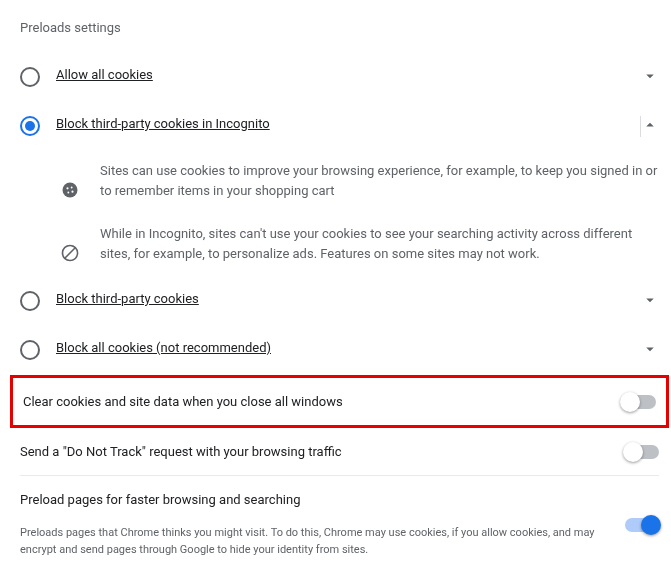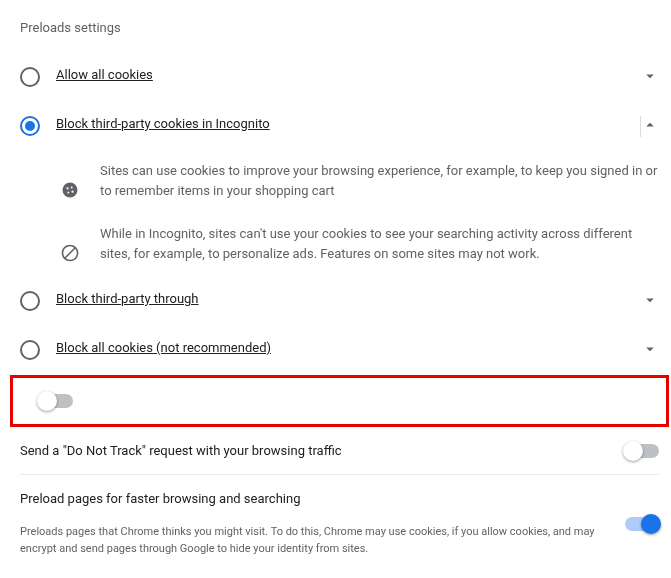--- a/index.html
+++ b/index.html
@@ -150,40 +150,43 @@
   <div class="detail-icon">
     <svg viewBox="0 0 24 24">
         <path fill="#5f6368" d="M12 2a10 10 0 100 20 10 10 0 000-20zm-8 10a8 8 0 0113-6.3L5.7 17A8 8 0 014 12zm8 8a8 8 0 01-5-1.7L18.3 7A8 8 0 0112 20z"></path>
       </svg>
   </div>
   <div class="detail-text">While in Incognito, sites can't use your cookies to see your searching activity across different sites, for example, to personalize ads. Features on some sites may not work.</div>
 </div>
 
 <div class="radio-row">
   <div class="radio"></div>
-  <div class="radio-label">Block third-party through</div>
+  <div class="radio-label">Block third-party cookies</div>
   <div class="chevron">
     <svg viewBox="0 0 24 24">
         <path fill="#5f6368" d="M7 10l5 5 5-5z"></path>
       </svg>
   </div>
 </div>
 
 <div class="radio-row">
   <div class="radio"></div>
   <div class="radio-label">Block all cookies (not recommended)</div>
   <div class="chevron">
     <svg viewBox="0 0 24 24">
         <path fill="#5f6368" d="M7 10l5 5 5-5z"></path>
       </svg>
   </div>
 </div>
 
 <div class="highlight">
   <div class="switch-row">
+    <div class="switch-main">
+      <div class="switch-title">Clear cookies and site data when you close all windows</div>
+    </div>
     <div class="toggle"></div>
   </div>
 </div>
 
 <div class="switch-row">
   <div class="switch-main">
     <div class="switch-title">Send a "Do Not Track" request with your browsing traffic</div>
   </div>
   <div class="toggle"></div>
 </div>

